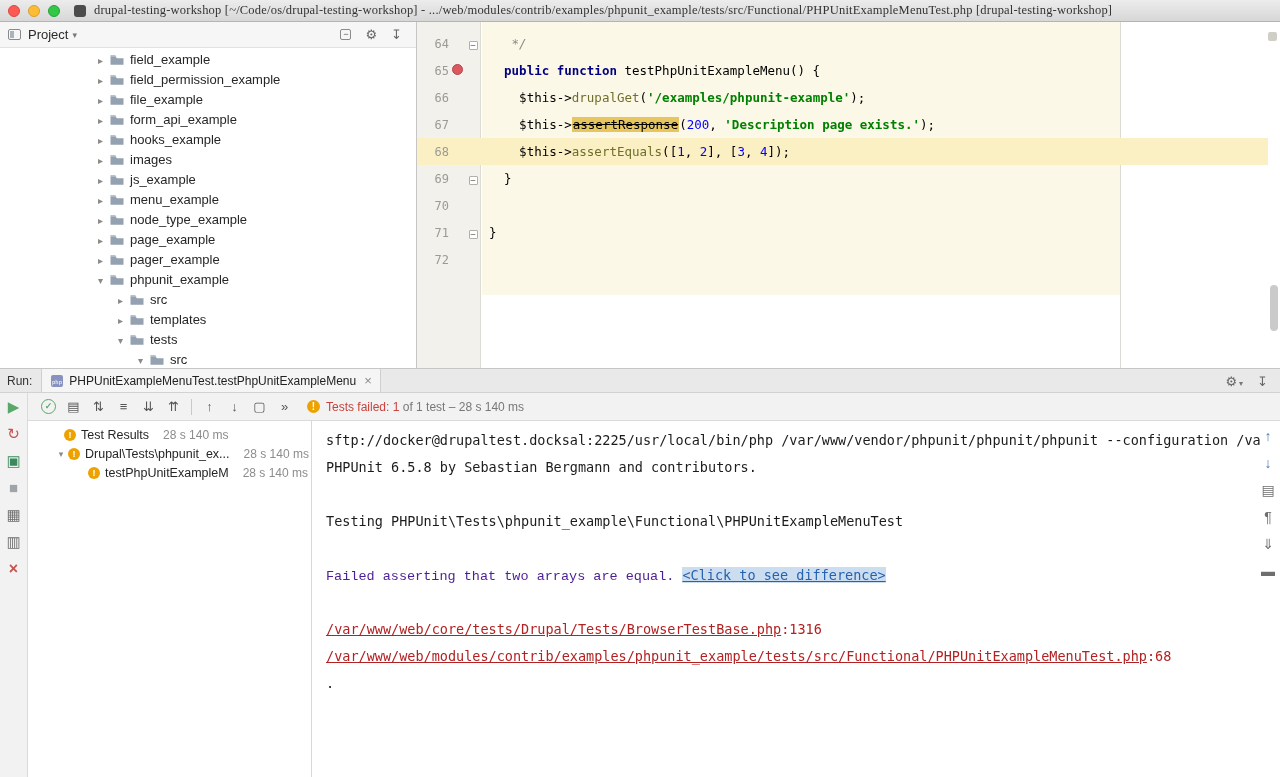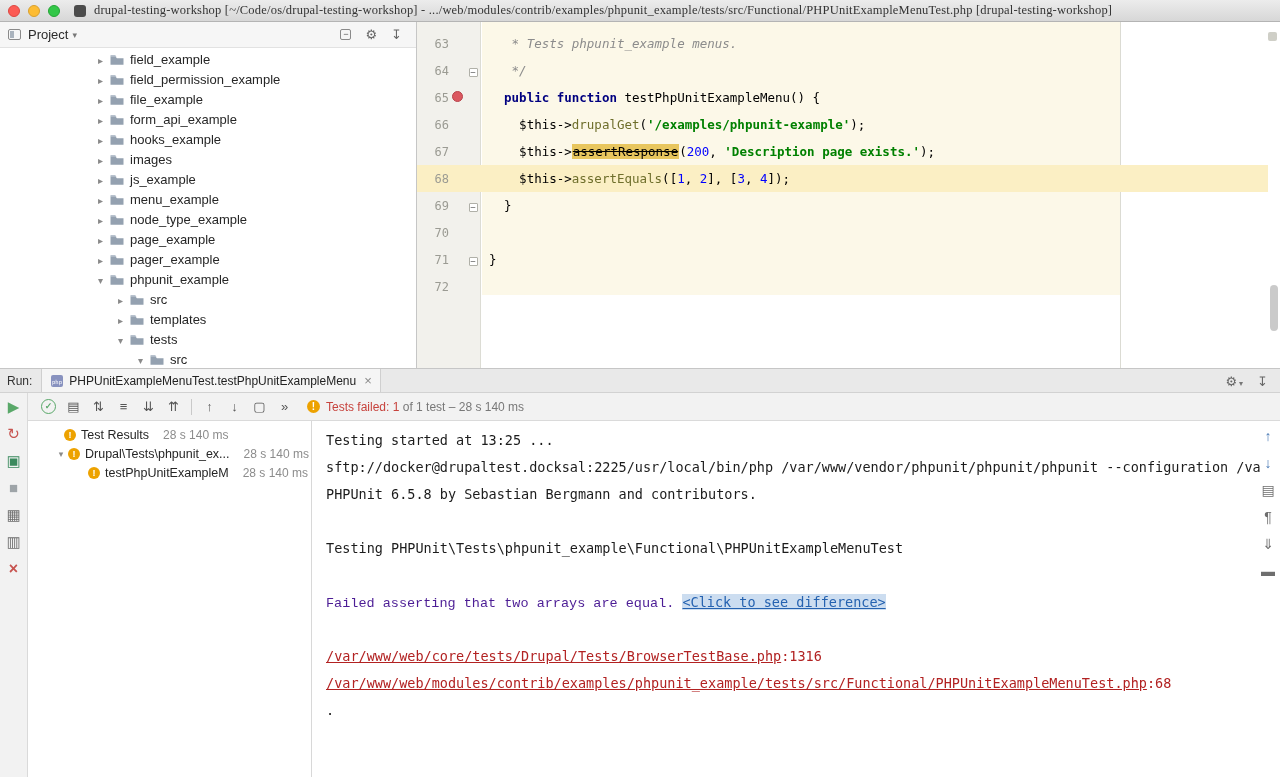--- a/index.html
+++ b/index.html
@@ -295,21 +295,20 @@
             <span class="tree-label">src</span>
           </div>
         </div>
     </aside>
 
     <section class="editor">
       <div class="gutter-bg"></div>
       <div class="pale-bg"></div>
       <div class="margin-guide"></div>
       <div class="code-lines" id="code-lines">
-          <div class="code-row"><span class="gut"><span class="lnum">63</span><span class="gslot"></span><span class="fslot"></span></span><span class="code-text"><span class="tk-c">   * Tests phpunit_example menus.</span></span></div>
           <div class="code-row"><span class="gut"><span class="lnum">64</span><span class="gslot"></span><span class="fslot"><span class="fold">−</span></span></span><span class="code-text"><span class="tk-c">   */</span></span></div>
           <div class="code-row"><span class="gut"><span class="lnum">65</span><span class="gslot"><span class="bp"></span></span><span class="fslot"></span></span><span class="code-text"><span class="tk-p">  </span><span class="tk-k">public function</span><span class="tk-p"> testPhpUnitExampleMenu() {</span></span></div>
           <div class="code-row"><span class="gut"><span class="lnum">66</span><span class="gslot"></span><span class="fslot"></span></span><span class="code-text"><span class="tk-p">    $this-&gt;</span><span class="tk-f">drupalGet</span><span class="tk-p">(</span><span class="tk-s">'/examples/phpunit-example'</span><span class="tk-p">);</span></span></div>
           <div class="code-row"><span class="gut"><span class="lnum">67</span><span class="gslot"></span><span class="fslot"></span></span><span class="code-text"><span class="tk-p">    $this-&gt;</span><span class="tk-d">assertResponse</span><span class="tk-p">(</span><span class="tk-n">200</span><span class="tk-p">, </span><span class="tk-s">'Description page exists.'</span><span class="tk-p">);</span></span></div>
           <div class="code-row hl"><span class="gut"><span class="lnum">68</span><span class="gslot"></span><span class="fslot"></span></span><span class="code-text"><span class="tk-p">    $this-&gt;</span><span class="tk-f">assertEquals</span><span class="tk-p">([</span><span class="tk-n">1</span><span class="tk-p">, </span><span class="tk-n">2</span><span class="tk-p">], [</span><span class="tk-n">3</span><span class="tk-p">, </span><span class="tk-n">4</span><span class="tk-p">]);</span></span></div>
           <div class="code-row"><span class="gut"><span class="lnum">69</span><span class="gslot"></span><span class="fslot"><span class="fold">−</span></span></span><span class="code-text"><span class="tk-p">  }</span></span></div>
           <div class="code-row"><span class="gut"><span class="lnum">70</span><span class="gslot"></span><span class="fslot"></span></span><span class="code-text"></span></div>
           <div class="code-row"><span class="gut"><span class="lnum">71</span><span class="gslot"></span><span class="fslot"><span class="fold">−</span></span></span><span class="code-text"><span class="tk-p">}</span></span></div>
           <div class="code-row"><span class="gut"><span class="lnum">72</span><span class="gslot"></span><span class="fslot"></span></span><span class="code-text"></span></div>
         </div>
@@ -386,21 +385,20 @@
                 <span class="tt-time">28 s 140 ms</span>
               </div>
               <div class="tt-row" style="padding-left: 60px;">
                 <span class="tt-warn">!</span>
                 <span class="tt-label">testPhpUnitExampleM</span>
                 <span class="tt-time">28 s 140 ms</span>
               </div>
             </div>
           <div class="console-wrap">
             <div class="console" id="console-box">
-                <div class="console-line"><span class="cs-plain">Testing started at 13:25 ...</span></div>
                 <div class="console-line"><span class="cs-plain">sftp://docker@drupaltest.docksal:2225/usr/local/bin/php /var/www/vendor/phpunit/phpunit/phpunit --configuration /va</span></div>
                 <div class="console-line"><span class="cs-plain">PHPUnit 6.5.8 by Sebastian Bergmann and contributors.</span></div>
                 <div class="console-line">&nbsp;</div>
                 <div class="console-line"><span class="cs-plain">Testing PHPUnit\Tests\phpunit_example\Functional\PHPUnitExampleMenuTest</span></div>
                 <div class="console-line">&nbsp;</div>
                 <div class="console-line"><span class="cs-err">Failed asserting that two arrays are equal. </span><span class="cs-difflink">&lt;Click to see difference&gt;</span></div>
                 <div class="console-line">&nbsp;</div>
                 <div class="console-line"><span class="cs-path">/var/www/web/core/tests/Drupal/Tests/BrowserTestBase.php</span><span class="cs-errplain">:1316</span></div>
                 <div class="console-line"><span class="cs-path">/var/www/web/modules/contrib/examples/phpunit_example/tests/src/Functional/PHPUnitExampleMenuTest.php</span><span class="cs-errplain">:68</span></div>
                 <div class="console-line"><span class="cs-plain">.</span></div>

